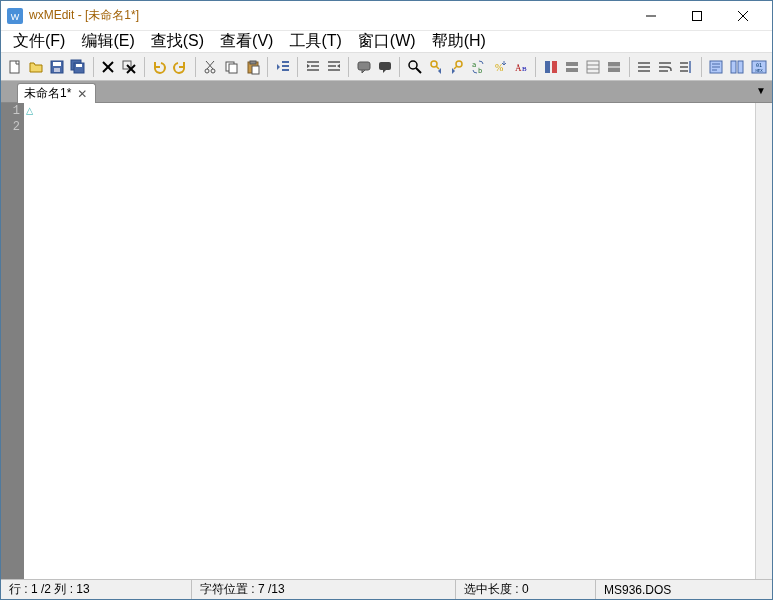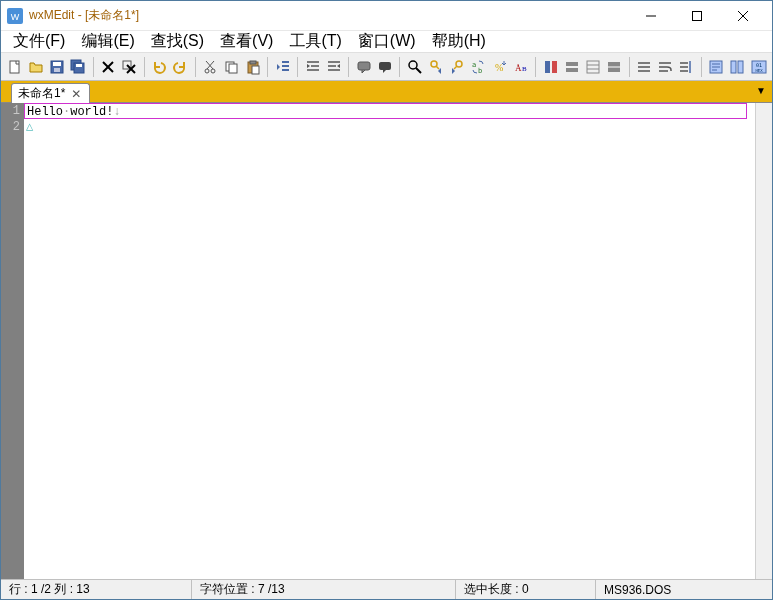--- a/index.html
+++ b/index.html
@@ -26,22 +26,22 @@
   padding: 0 4px; gap: 0; border-bottom:1px solid #e0e0e0;
 }
 .menu-item { padding: 2px 8px; cursor:pointer; font-size:16px; }
 .toolbar {
   height: 28px; background: #f0f0f0; display:flex; align-items:center;
   padding: 0 4px; gap: 2px; border-bottom:1px solid #c0c0c0;
 }
 .tbtn { width: 22px; height: 22px; display:flex;align-items:center;justify-content:center; cursor:pointer; border:1px solid transparent; border-radius:2px; }
 .tsep { width:1px; height:20px; background:#c0c0c0; margin: 0 3px; }
 .tabbar {
-  height: 22px; background: #eab308; display:flex;align-items:flex-end;
-  padding: 0 10px; border-bottom: 1px solid #888;
+  height: 22px; background: #a3a3a3; display:flex;align-items:flex-end;
+  padding: 0 16px; border-bottom: 1px solid #888;
   position: relative;
 }
 .tab {
   height: 20px; background:#fff; border:1px solid #888; border-bottom:none;
   display:flex; align-items:center; padding: 0 6px; gap:4px;
   font-size:12px; margin-bottom:-1px;
   border-radius: 3px 3px 0 0;
 }
 .tab .close { cursor:pointer; font-size:12px; color:#555; padding:0 2px; }
 .tabbar .dropdown { position:absolute; right:6px; top:4px; cursor:pointer; font-size:10px; }
@@ -349,21 +349,20 @@
   </div>
   <span class="dropdown">▼</span>
 </div>
 
 <div class="editor-wrap">
   <div class="gutter">
     <div class="ln">1</div>
     <div class="ln">2</div>
   </div>
   <div class="code">
-    <div class="line line1"><span id="line1-content">Hello<span class="sp">·</span>world!<span class="caret">↓</span></span></div>
     <div class="line line2">△</div>
   </div>
   <div class="scroll-v"></div>
 </div>
 
 <div class="statusbar">
   <div class="status-cell">行 : 1 /2 列 : 13</div>
   <div class="status-cell">字符位置 : 7 /13</div>
   <div class="status-cell">选中长度 : 0</div>
   <div class="status-cell">MS936.DOS</div>

